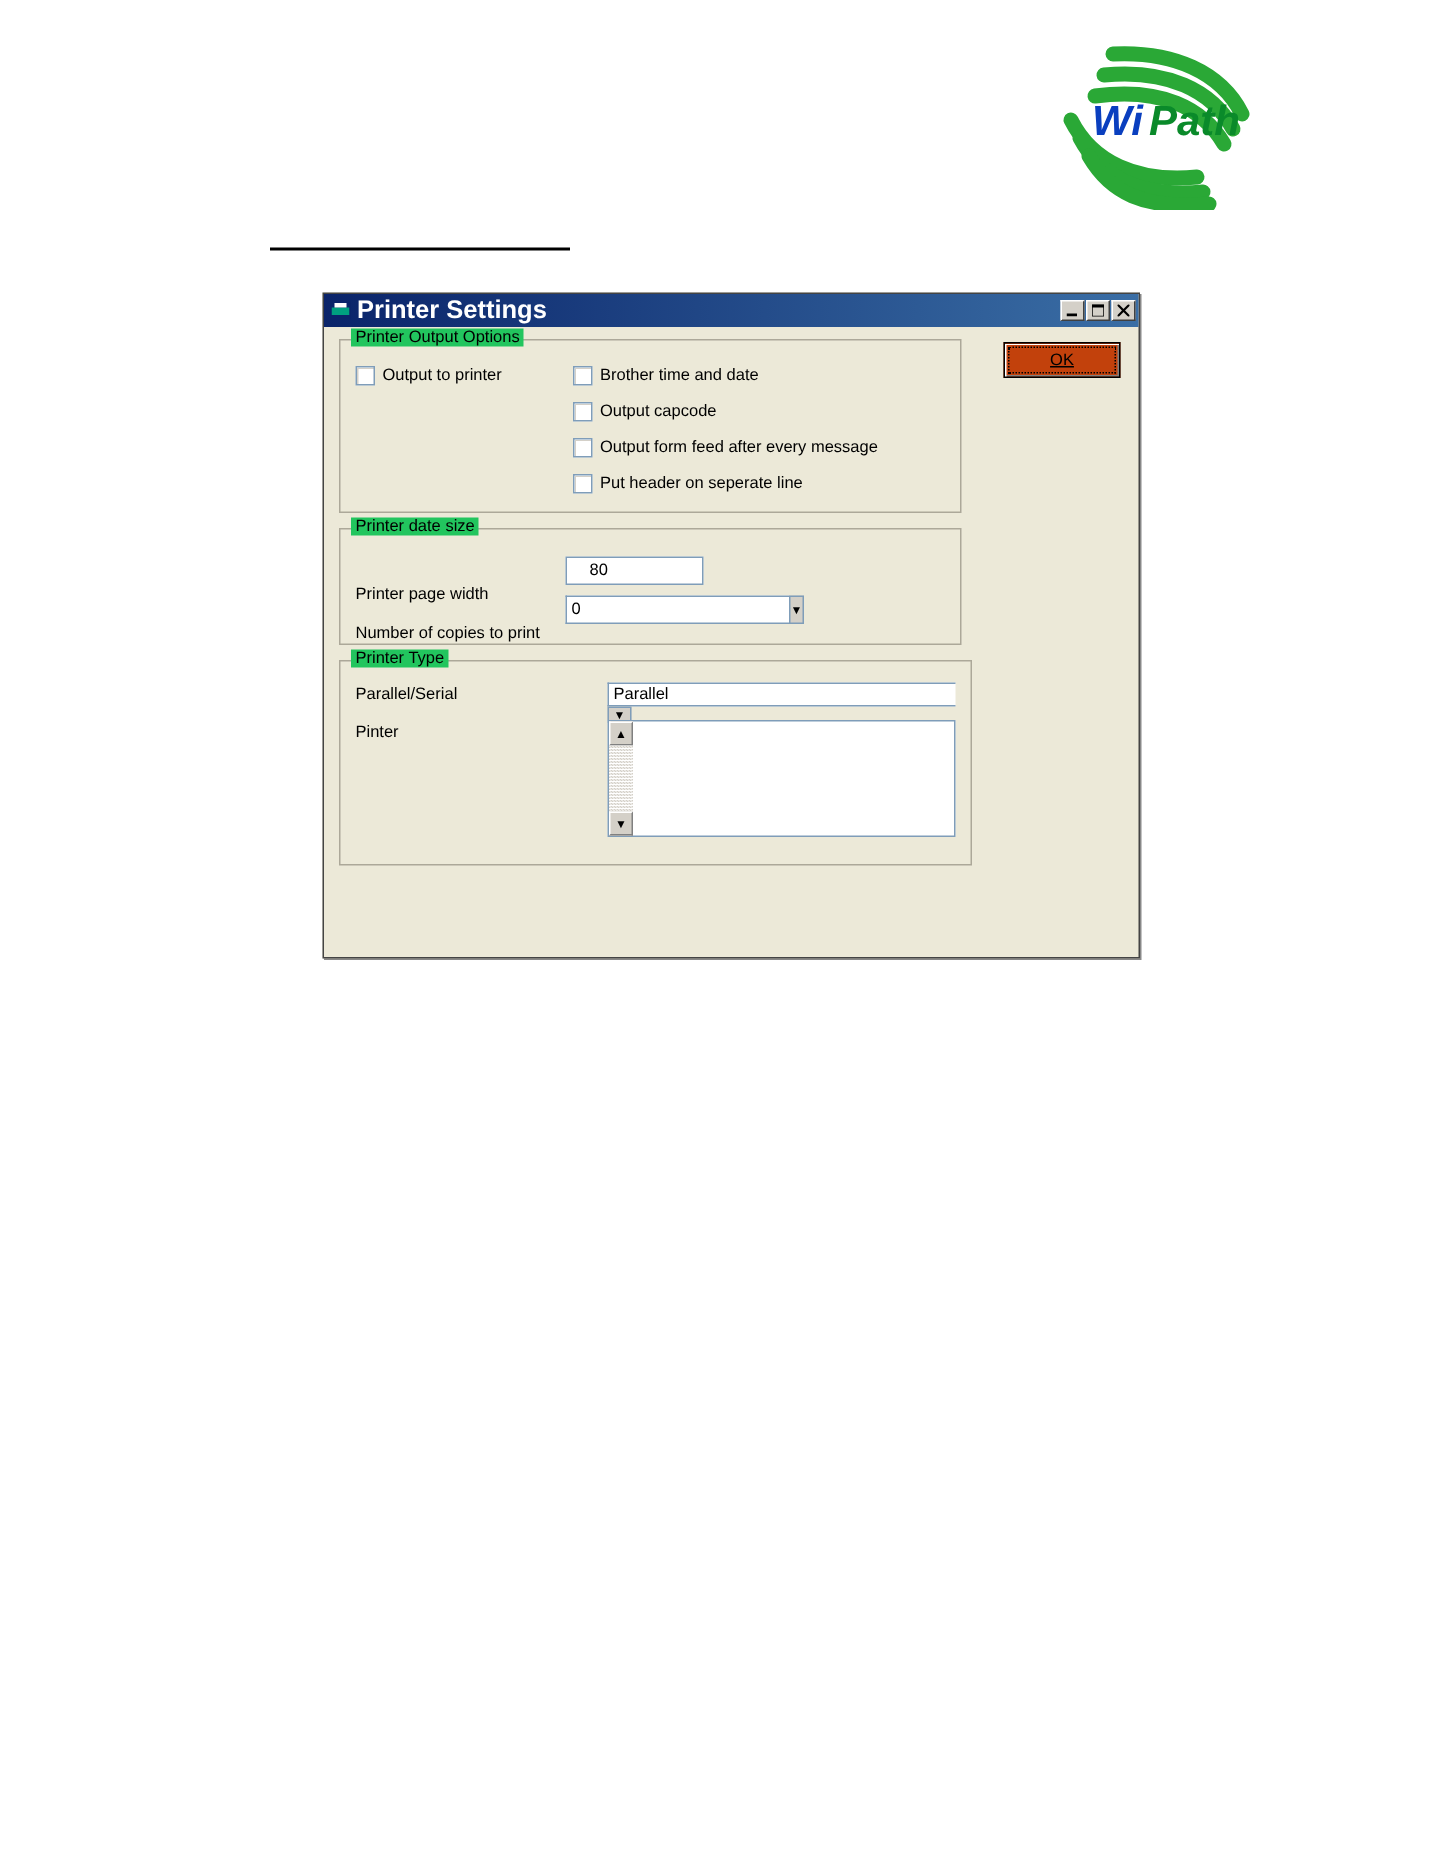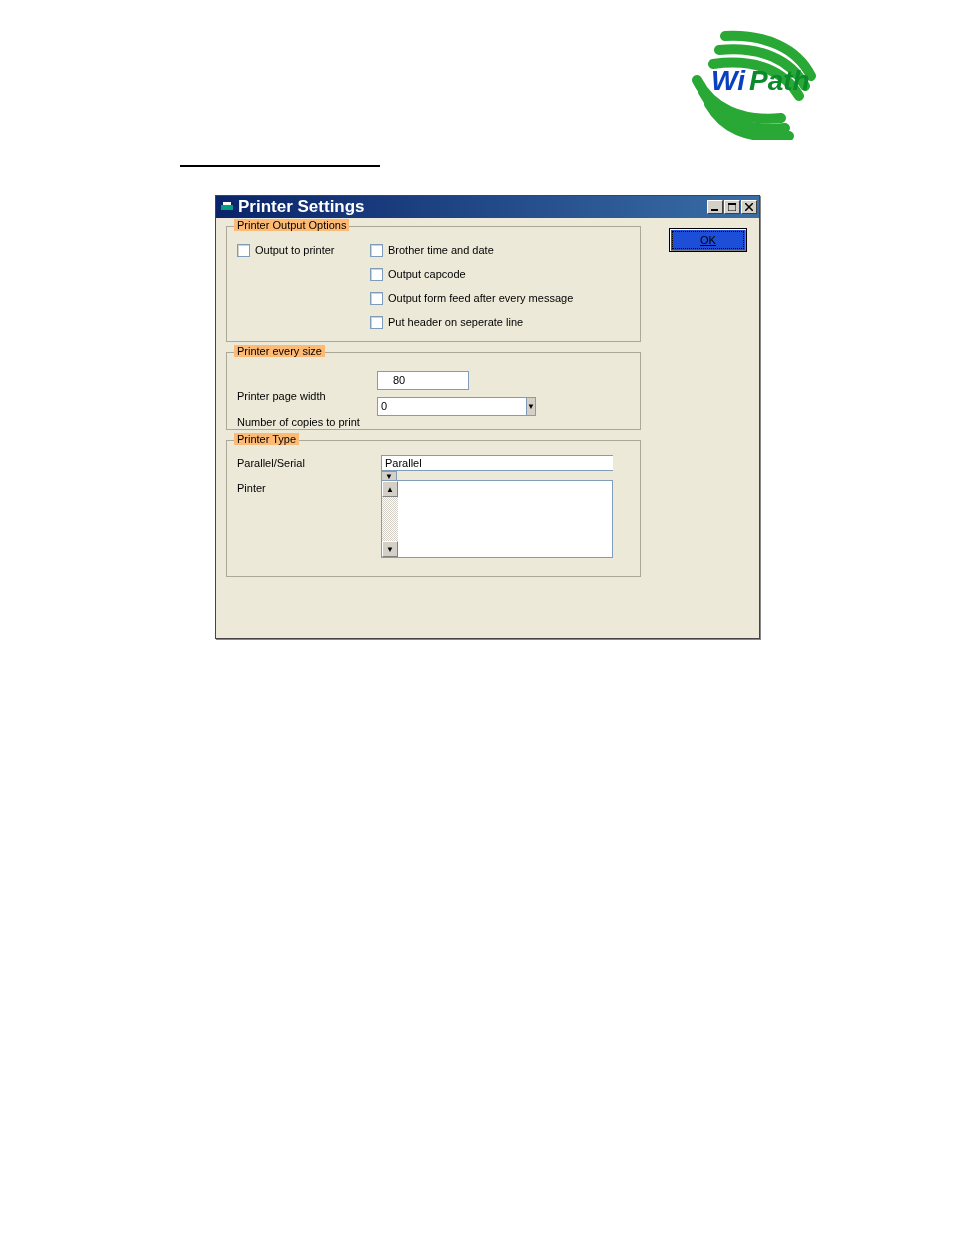--- a/index.html
+++ b/index.html
@@ -6,21 +6,21 @@
     body {
       font-family: "Tahoma", "Segoe UI", Arial, sans-serif;
       background: #fff;
       width: 954px;
       height: 1235px;
       position: relative;
     }
     .logo {
       position: absolute;
       top: 30px;
-      right: 127px;
+      right: 110px;
       width: 150px;
       height: 110px;
     }
     .divider {
       position: absolute;
       top: 165px;
       left: 180px;
       width: 200px;
       height: 2px;
       background: #000;
@@ -81,29 +81,29 @@
     .group {
       border: 1px solid #aca899;
       position: relative;
       padding: 14px 10px 10px 10px;
       margin-bottom: 10px;
     }
     .group-title {
       position: absolute;
       top: -8px;
       left: 7px;
-      background: #fdba74;
+      background: #22c55e;
       padding: 0 3px;
       font-size: 11px;
       color: #000;
     }
     .row {
       display: flex;
       align-items: flex-start;
-      gap: 8px;
+      gap: 20px;
     }
     .col { display: flex; flex-direction: column; gap: 6px; }
     .checkbox-row {
       display: flex;
       align-items: center;
       gap: 5px;
       height: 18px;
     }
     .chk {
       width: 13px;
@@ -151,21 +151,21 @@
       display: flex;
       align-items: center;
       justify-content: center;
       font-size: 8px;
     }
     .type-group .form-row {
       display: flex;
       align-items: flex-start;
       margin-bottom: 6px;
     }
-    .type-group .form-label { width: 144px; padding-top: 2px; }
+    .type-group .form-label { width: 168px; padding-top: 2px; }
     .combo-wide { width: 232px; flex-direction: column; }
     .listbox-wrap {
       display: flex;
       width: 232px;
       border: 1px solid #7f9db9;
       background: #fff;
       height: 78px;
     }
     .listbox {
       flex: 1;
@@ -193,21 +193,21 @@
     .sb-track {
       flex: 1;
       background: repeating-conic-gradient(#d4d0c8 0% 25%, #fff 0% 50%) 50% / 2px 2px;
     }
     .ok-btn {
       position: absolute;
       top: 10px;
       right: 12px;
       width: 78px;
       height: 24px;
-      background: #1d4ed8;
+      background: #c2410c;
       border: 1px solid #000;
       box-shadow: inset 1px 1px 0 #fff, inset -1px -1px 0 #808080;
       display: flex;
       align-items: center;
       justify-content: center;
       font-size: 11px;
       outline: 1px dotted #000;
       outline-offset: -4px;
     }
     .ok-btn span { text-decoration: underline; text-decoration-style: solid; }
@@ -296,21 +296,21 @@
           </div>
           <div class="checkbox-row">
             <div class="chk"></div>
             <span class="chk-label">Put header on seperate line</span>
           </div>
         </div>
       </div>
     </fieldset>
 
     <fieldset class="group page-group">
-      <div class="group-title">Printer every size</div>
+      <div class="group-title">Printer date size</div>
       <div class="form-row">
         <div class="form-label">Printer page width</div>
         <input class="text-input" value="80" style="">
       </div>
       <div class="form-row">
         <div class="form-label">Number of copies to print</div>
         <div class="combo">
           <input class="combo-input" value="0" style="">
           <div class="combo-btn">▼</div>
         </div>

